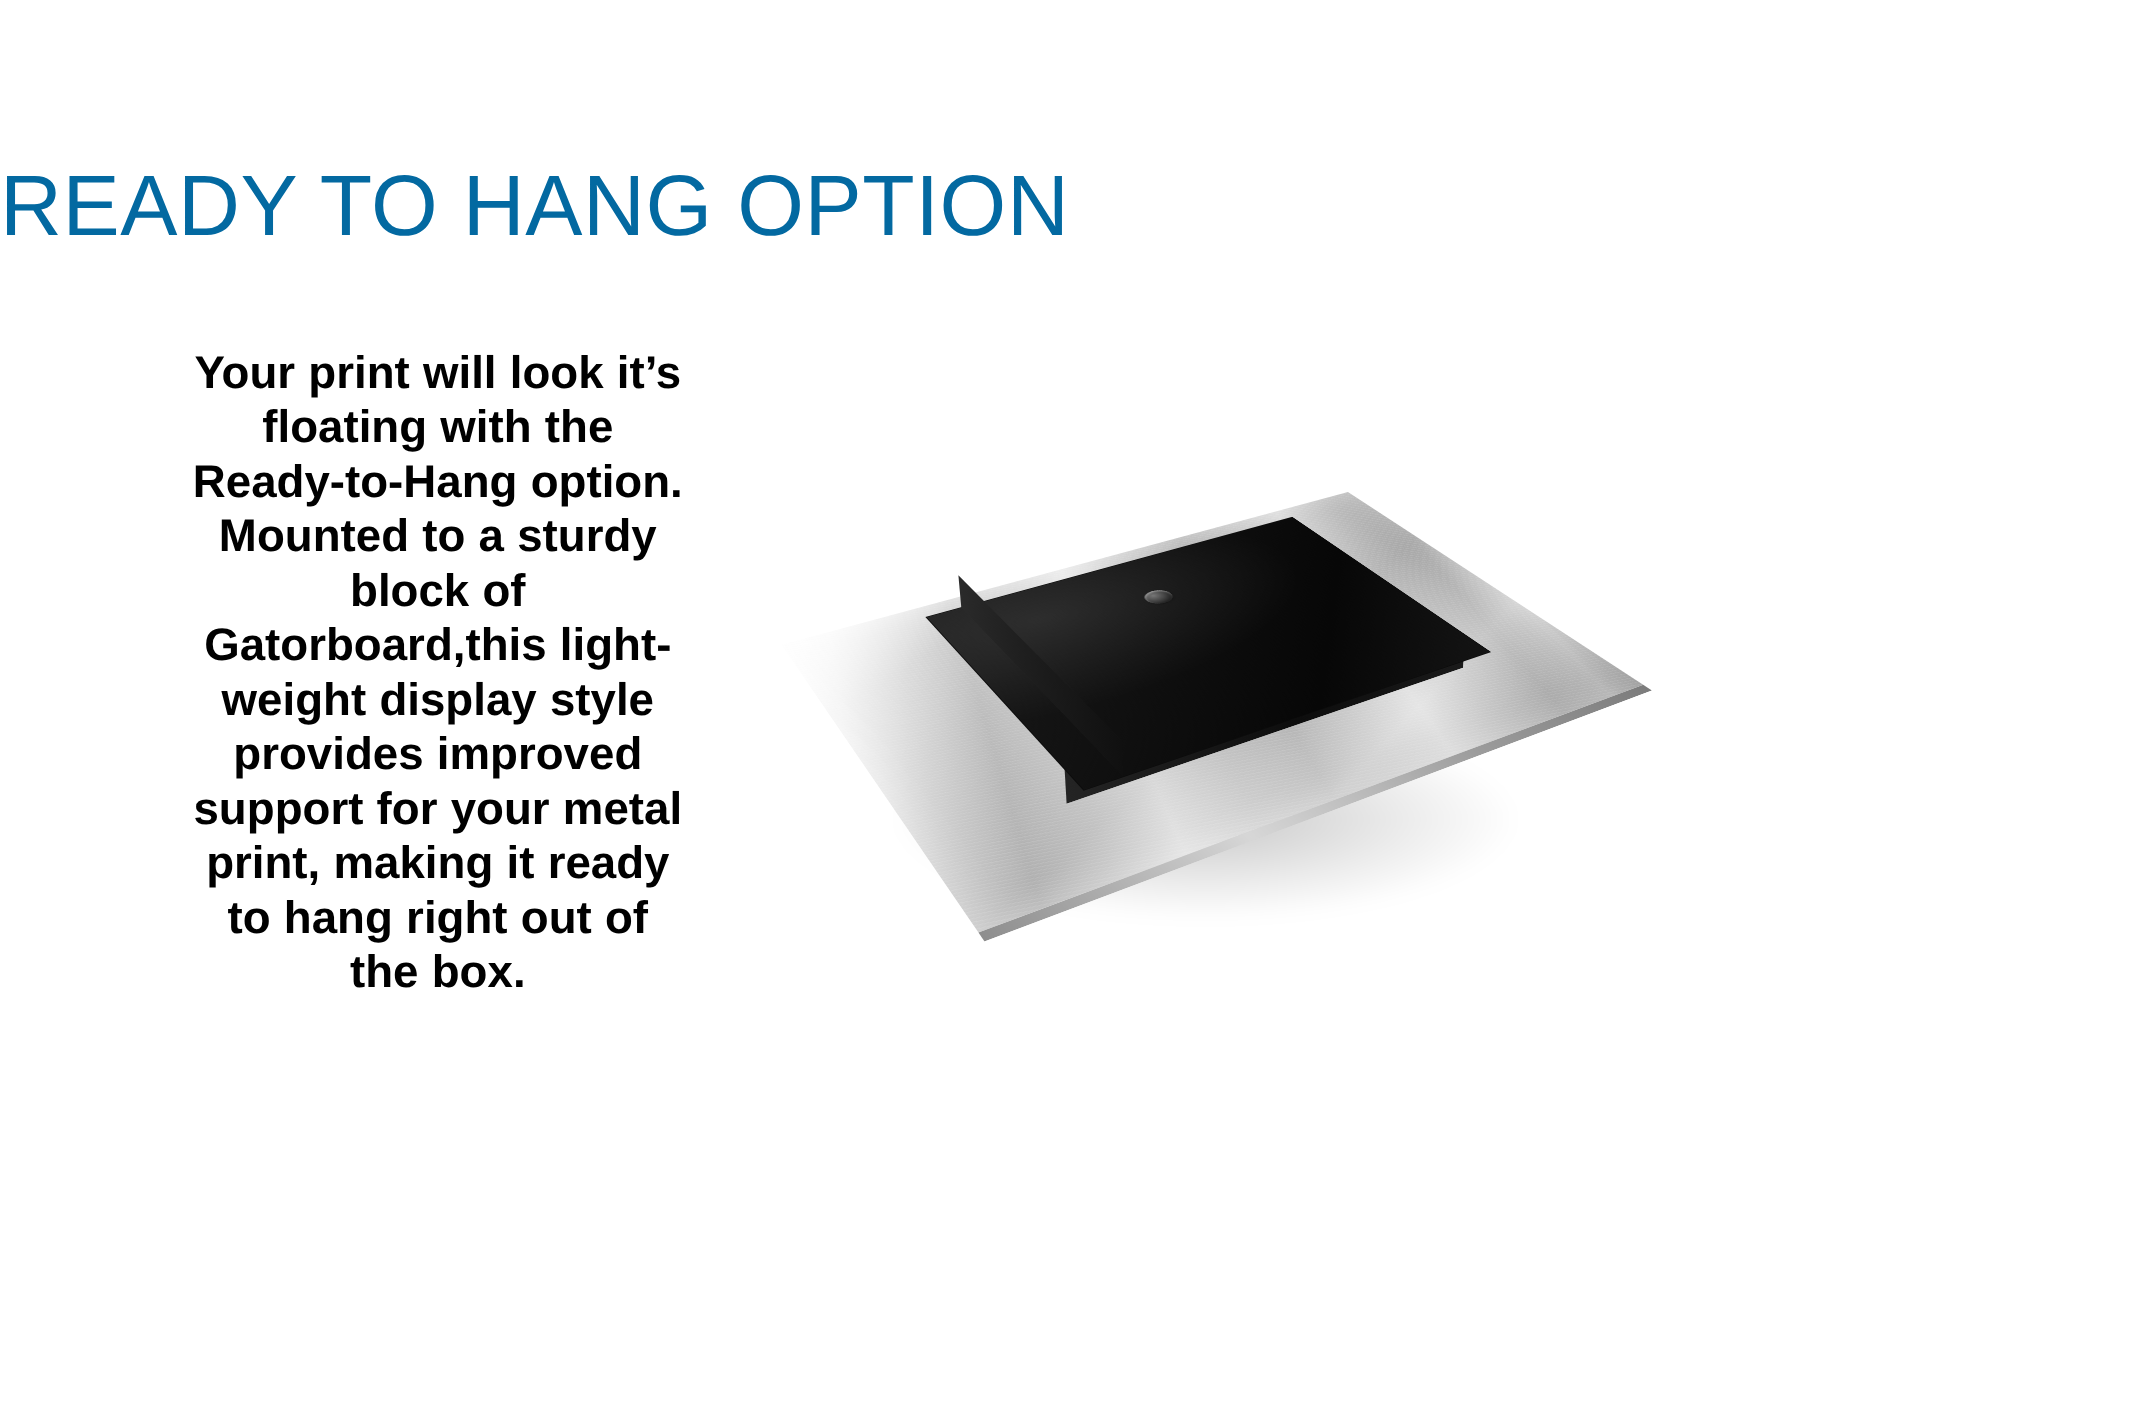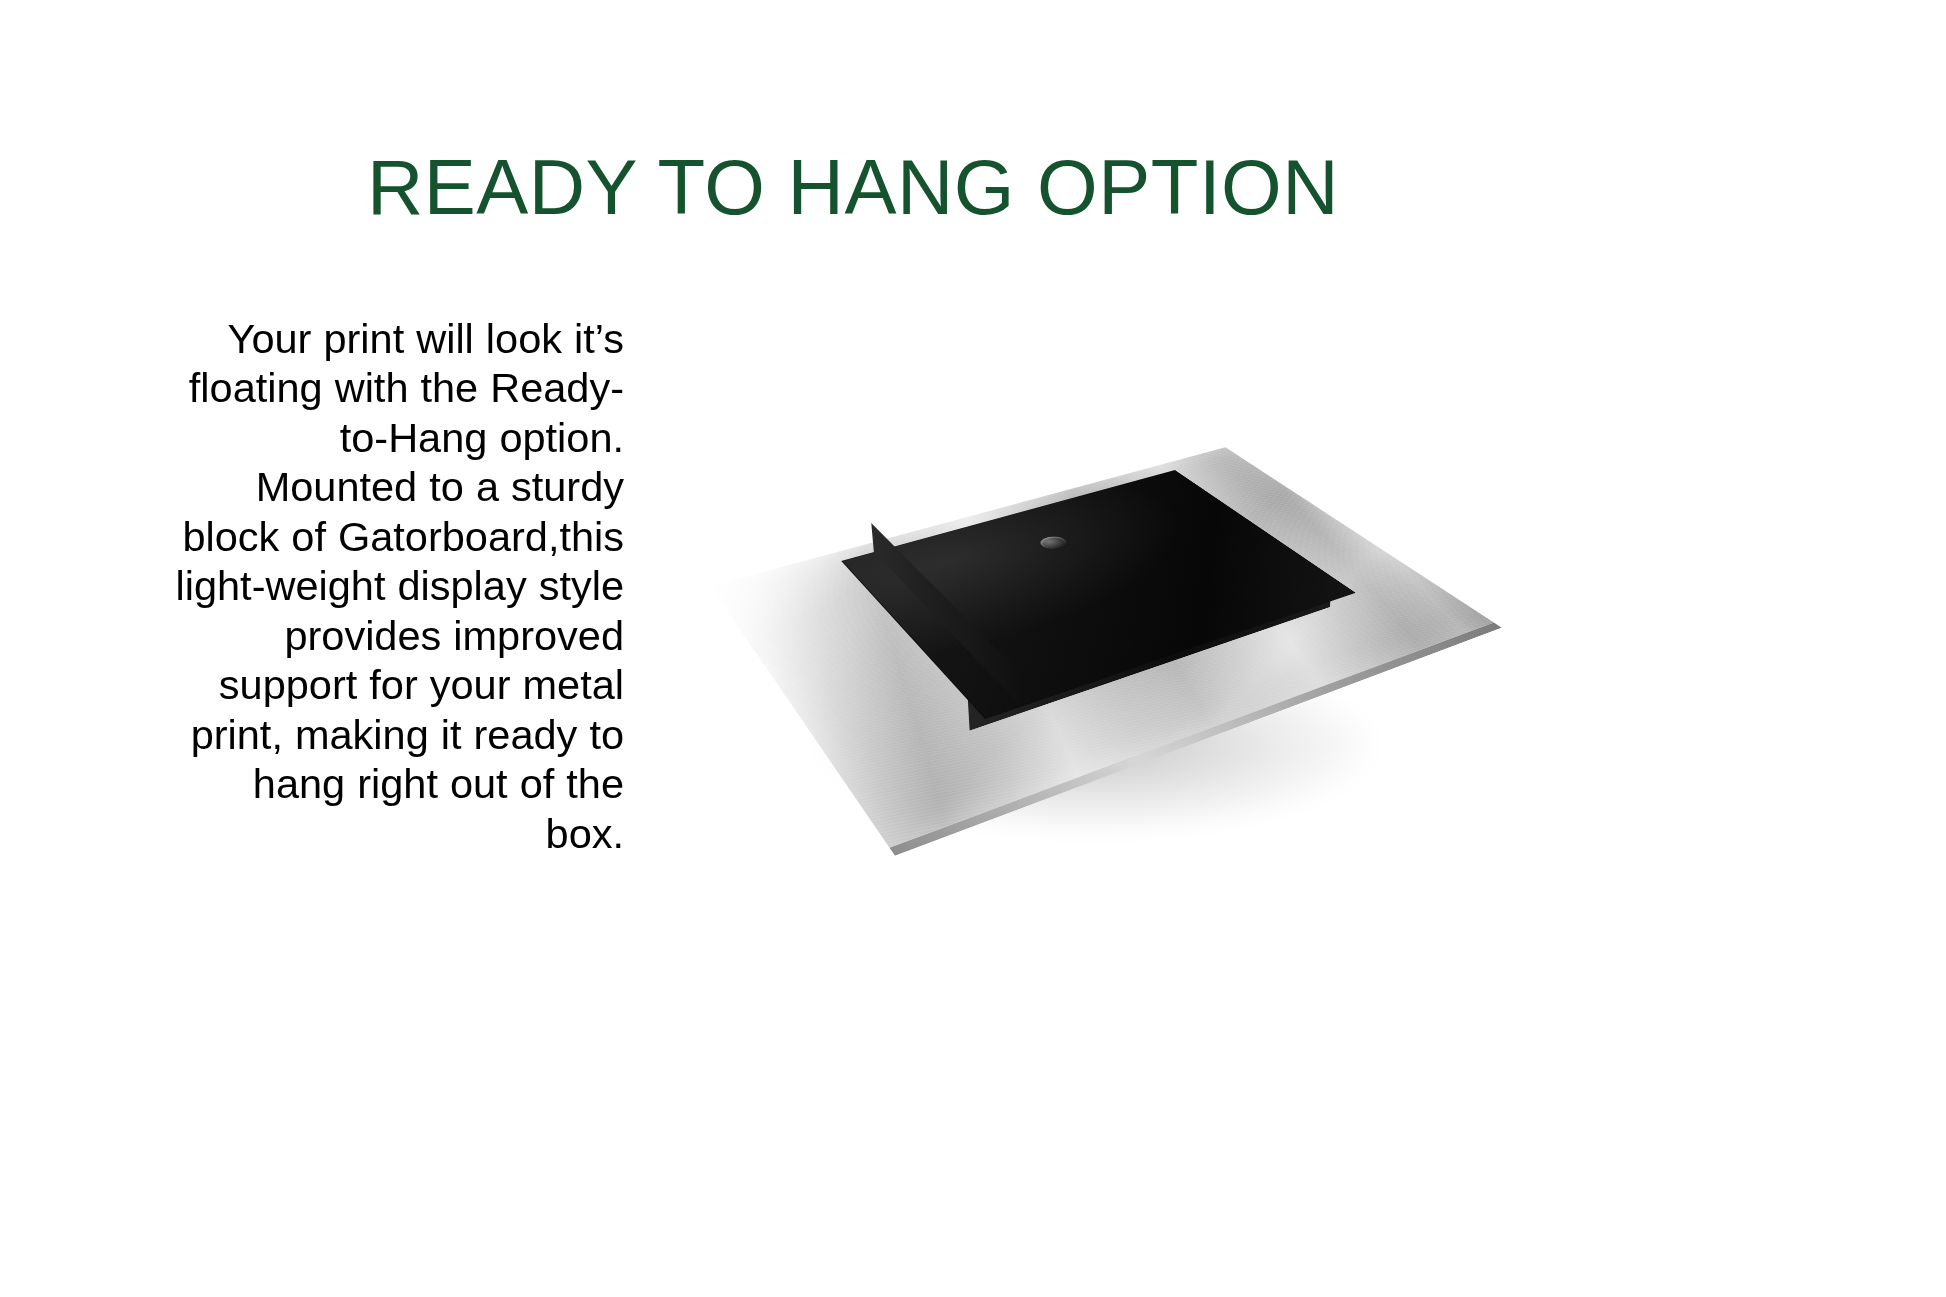--- a/index.html
+++ b/index.html
@@ -21,42 +21,42 @@
     inset: 0;
     background: #ffffff;
   }
 
   
   #slide-title {
     position: absolute;
     left: 0;
     top: 96px;
     width: 1946px;
-    text-align: center;
+    text-align: left;
     font-size: 78px;
     line-height: 1.0;
     font-weight: 400;
     letter-spacing: 0.5px;
-    color: #14532d;
+    color: #0369a1;
     padding-right: 240px;
     box-sizing: border-box;
     white-space: nowrap;
   }
 
   
   #body-text {
     position: absolute;
     left: 172px;
     top: 272px;
     width: 452px;
     font-size: 41.5px;
     line-height: 49.5px;
-    font-weight: 400;
+    font-weight: 700;
     color: #000000;
-    text-align: right;
+    text-align: center;
     white-space: pre-wrap;
     word-spacing: 0.5px;
   }
 
   
   #product-figure {
     position: absolute;
     left: 666px;
     top: 355px;
     width: 880px;

